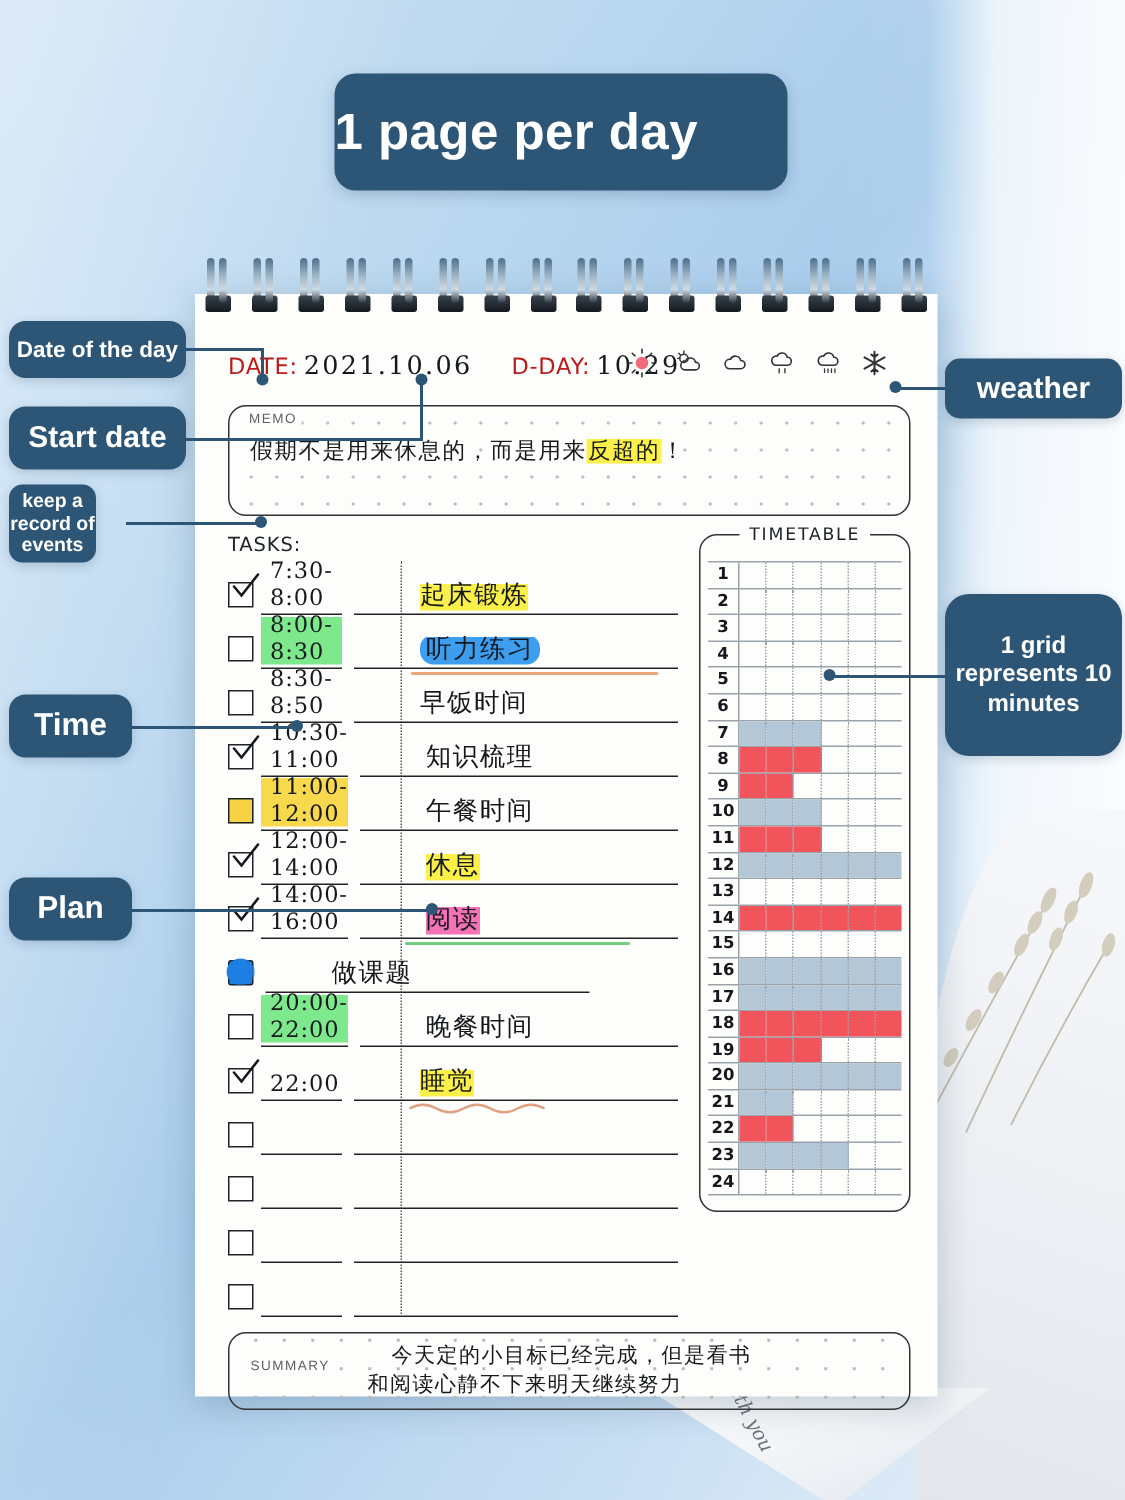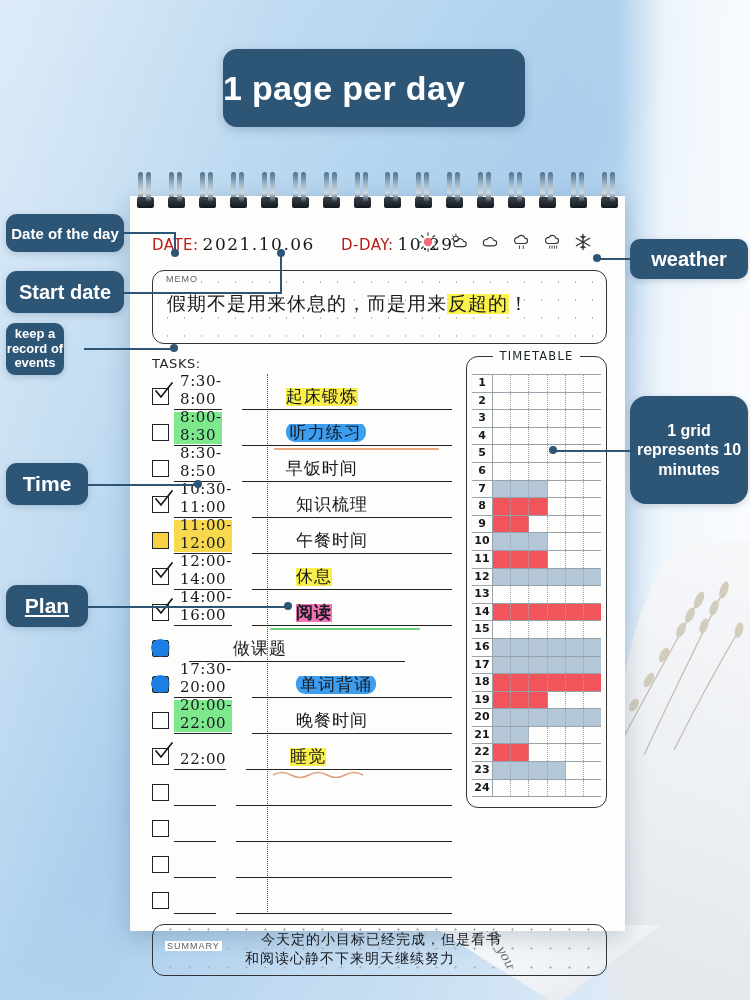--- a/index.html
+++ b/index.html
@@ -46,45 +46,45 @@
   .dval{font-size:17px;color:#14191e;font-family:"DejaVu Serif",serif;letter-spacing:1.5px;margin-left:4px;}
   .gap{width:26px;}
   .weather{position:absolute;right:14px;top:-2px;display:flex;gap:11px;align-items:center;}
   .wi{width:20px;height:20px;}
   
   .memo{margin-top:8px;border:1.4px solid #333;border-radius:12px;height:72px;position:relative;
     background:repeating-linear-gradient(0deg,transparent,transparent 17px,transparent 17px),
                radial-gradient(circle,#b9b9b9 1px,transparent 1.1px);
     background-size:auto,17px 18px;background-position:0 0,6px 20px;}
   .memo-tag{position:absolute;left:10px;top:3px;font-size:9px;letter-spacing:1px;color:#5d6066;background:#fdfdfb;padding:0 3px;}
-  .memo-text{position:absolute;left:14px;top:20px;font-size:19px;color:#16191d;
+  .memo-text{position:absolute;left:14px;top:20px;font-size:15px;color:#16191d;
     font-family:"DejaVu Serif",serif;letter-spacing:1px;white-space:nowrap;}
   .hl-y{background:linear-gradient(0deg,#fbf14a 92%,transparent 92%);padding:0 1px;}
   
   .body-split{display:flex;margin-top:12px;}
   .tasks{width:300px;position:relative;}
   .tasks-h{font-size:13px;letter-spacing:.6px;color:#1d2329;margin-bottom:3px;font-family:"DejaVu Sans",sans-serif;}
   .vdot{position:absolute;left:115px;top:18px;bottom:2px;width:0;
     border-left:1.6px dotted #555;}
   .trow{display:flex;align-items:flex-end;height:36px;position:relative;}
   .cbox{width:15px;height:15px;border:1.6px solid #1d2329;flex:none;margin-bottom:5px;position:relative;background:#fff;}
   .cbox.yellow{background:#f6d244;}
   .cbox.blue{background:#1f7fe0;border-radius:2px;}
   .cbox.blue:after{content:"";position:absolute;left:-2px;top:-2px;width:19px;height:18px;border-radius:50%;
     background:radial-gradient(ellipse at 45% 45%,#1d7ee3 55%,rgba(29,126,227,.25) 75%,transparent 80%);}
   .tick{position:absolute;left:1px;top:-7px;width:20px;height:20px;}
   .time{flex:1;margin-left:5px;border-bottom:1.5px solid #222;position:relative;padding-bottom:1px;}
   .time span{font-family:"DejaVu Serif",serif;font-size:15px;color:#15191e;letter-spacing:.6px;display:inline-block;padding-left:6px;}
   .time.hl-g span{background:linear-gradient(0deg,#7ee88d 88%,transparent 88%);}
   .time.hl-yl span{background:linear-gradient(0deg,#f8d84d 90%,transparent 90%);}
-  .plan{width:172px;margin-left:20px;border-bottom:1.5px solid #222;padding-bottom:1px;padding-left:44px;}
+  .plan{width:172px;margin-left:8px;border-bottom:1.5px solid #222;padding-bottom:1px;padding-left:44px;}
   .plan span{font-family:"DejaVu Serif",serif;font-size:17px;color:#15191e;letter-spacing:1px;}
   .plan.m-y span{background:linear-gradient(0deg,#fbef4a 88%,transparent 88%);}
   .plan.m-b span{background:linear-gradient(0deg,#3d9ef0 90%,transparent 90%);border-radius:9px;padding:0 4px;}
-  .plan.m-p span{background:linear-gradient(0deg,#f472b6 92%,transparent 92%);font-weight:bold;}
+  .plan.m-p span{background:linear-gradient(0deg,#f472b6 92%,transparent 92%);}
   .squiggle{position:absolute;left:120px;bottom:-9px;width:110px;height:9px;}
   .uline-o{position:absolute;left:122px;bottom:-4px;width:165px;height:2px;background:#e8a87c;border-radius:2px;}
   .uline-g{position:absolute;left:118px;bottom:-4px;width:150px;height:2px;background:#6fcf7f;border-radius:2px;}
   
   .tt{width:148px;margin-left:14px;border:1.6px solid #333;border-radius:12px;padding:4px 5px 5px;box-sizing:border-box;position:relative;height:452px;}
   .tt-title{position:absolute;left:50%;top:-8px;transform:translateX(-50%);background:#fdfdfb;padding:0 7px;
     font-size:11.5px;letter-spacing:1.2px;color:#1d2329;font-family:"DejaVu Sans",sans-serif;}
   .tt-grid{margin-top:13px;}
   .ttrow{display:flex;height:16.6px;border-bottom:1.1px solid #9aa3ab;}
   .ttrow:first-child{border-top:1.1px solid #9aa3ab;}
@@ -105,21 +105,21 @@
   .callout{position:absolute;background:#2d5576;color:#fff;border-radius:11px;
     display:flex;align-items:center;justify-content:center;text-align:center;
     font-weight:bold;box-shadow:0 2px 7px rgba(30,60,90,.20);z-index:9;}
   .lead{position:absolute;background:#2d5576;height:2px;z-index:8;}
   .leadv{position:absolute;background:#2d5576;width:2px;z-index:8;}
   .dot{position:absolute;width:8px;height:8px;border-radius:50%;background:#2d5576;z-index:9;}
   #c-date{left:6px;top:214px;width:118px;height:38px;font-size:15px;}
   #c-start{left:6px;top:271px;width:118px;height:42px;font-size:20px;}
   #c-keep{left:6px;top:323px;width:58px;height:52px;font-size:13px;line-height:1.12;flex-direction:column;border-radius:9px;}
   #c-time{left:6px;top:463px;width:82px;height:42px;font-size:21px;}
-  #c-plan{left:6px;top:585px;width:82px;height:42px;font-size:21px;text-decoration:underline;}
+  #c-plan{left:6px;top:585px;width:82px;height:42px;font-size:21px;}
   #c-weather{left:630px;top:239px;width:118px;height:40px;font-size:20px;border-radius:10px;}
   #c-grid{left:630px;top:396px;width:118px;height:108px;font-size:16px;line-height:1.2;
     flex-direction:column;border-radius:16px;}
 </style>
 </head>
 <body>
 
 <div class="bg-sheen"></div>
 <div class="bg-wall"></div>
 <div class="bg-desk"></div>
@@ -344,25 +344,20 @@
               </div>
               <div class="time "><span>14:00-16:00</span></div>
               <div class="plan m-p"><span>阅读</span></div>
               <div class="uline-g"></div>
             </div>
             <div class="trow">
               <div class="cbox blue"></div>
               <div class="plan "><span>做课题</span></div>
             </div>
             <div class="trow">
-              <div class="cbox blue"></div>
-              <div class="time "><span>17:30-20:00</span></div>
-              <div class="plan m-b"><span>单词背诵</span></div>
-            </div>
-            <div class="trow">
               <div class="cbox"></div>
               <div class="time hl-g"><span>20:00-22:00</span></div>
               <div class="plan "><span>晚餐时间</span></div>
             </div>
             <div class="trow">
               <div class="cbox">
                 <svg class="tick" viewBox="0 0 20 20">
                   <path d="M2 9 L7 15 L18 1" fill="none" stroke="#15191e" stroke-width="1.7" stroke-linecap="round"></path>
                 </svg>
               </div>

